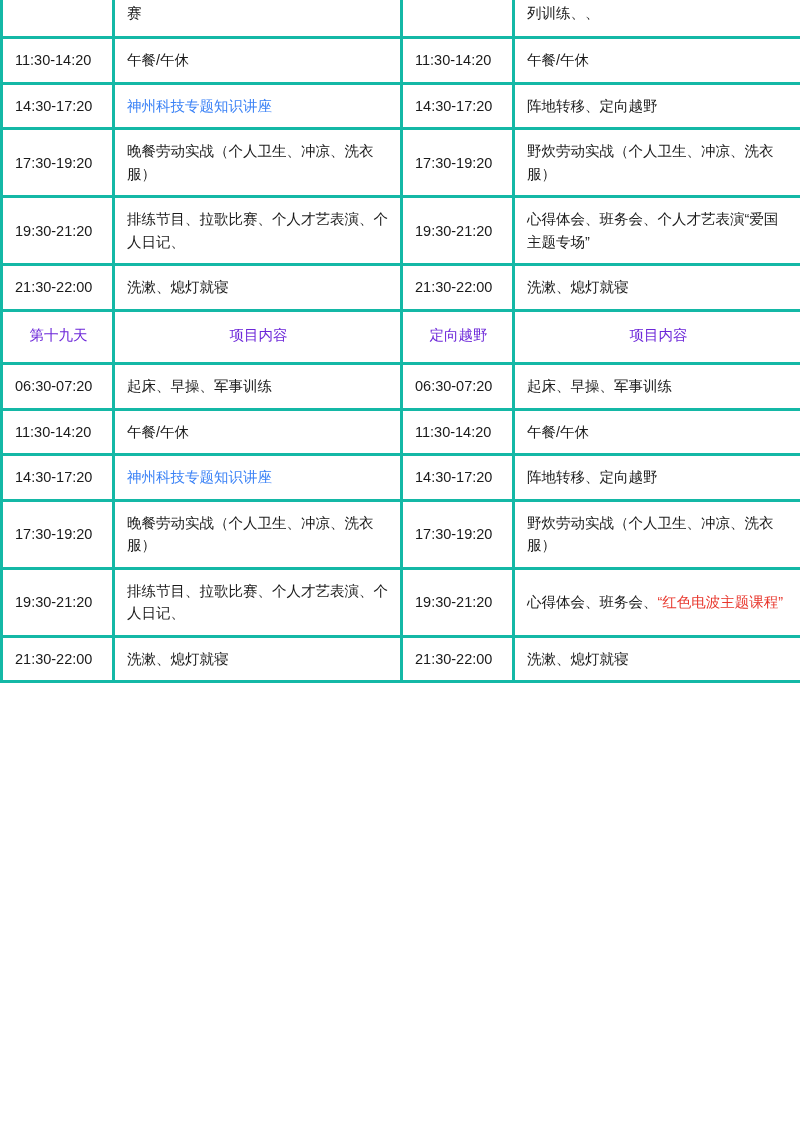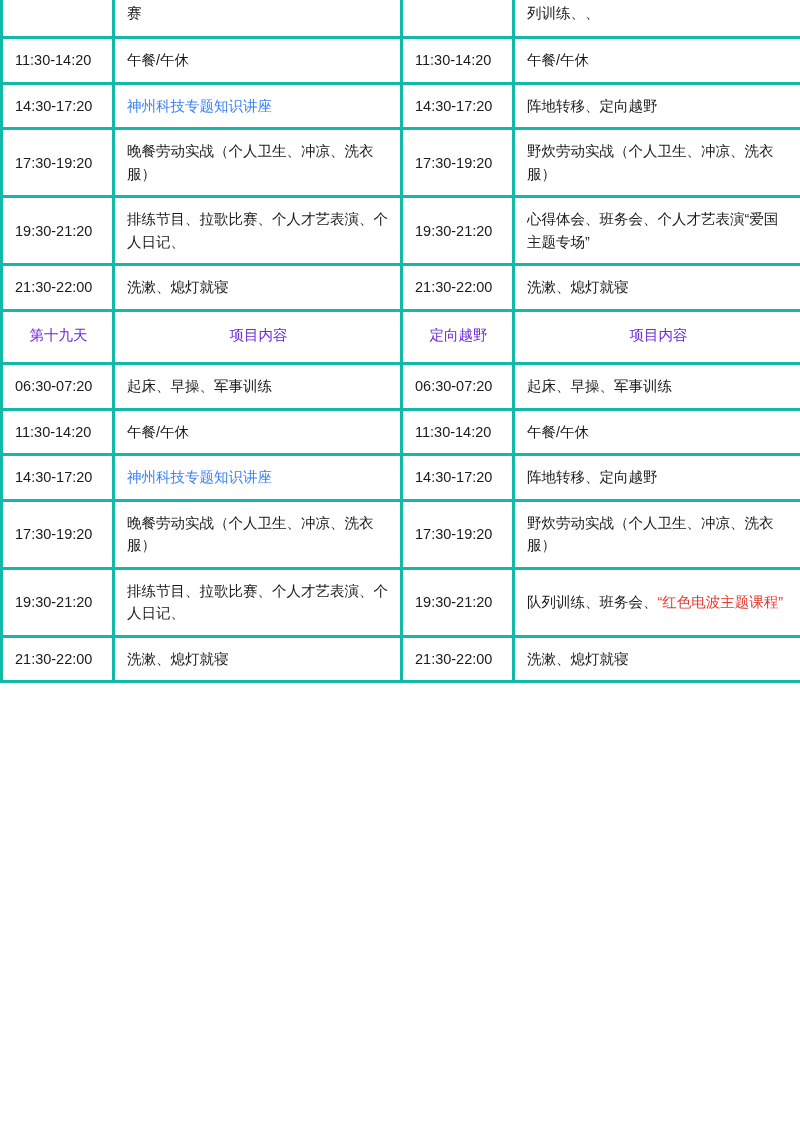--- a/index.html
+++ b/index.html
@@ -142,21 +142,21 @@
         <tr>
           <td class="time">17:30-19:20</td>
           <td class="content">晚餐劳动实战（个人卫生、冲凉、洗衣服）</td>
           <td class="time">17:30-19:20</td>
           <td class="content">野炊劳动实战（个人卫生、冲凉、洗衣服）</td>
         </tr>
         <tr>
           <td class="time">19:30-21:20</td>
           <td class="content">排练节目、拉歌比赛、个人才艺表演、个人日记、</td>
           <td class="time">19:30-21:20</td>
-          <td class="content"><span>队列训练、班务会、</span><span class="redq">“红色电波主题课程”</span></td>
+          <td class="content"><span>心得体会、班务会、</span><span class="redq">“红色电波主题课程”</span></td>
         </tr>
         <tr>
           <td class="time">21:30-22:00</td>
           <td class="content">洗漱、熄灯就寝</td>
           <td class="time">21:30-22:00</td>
           <td class="content">洗漱、熄灯就寝</td>
         </tr>
       </tbody>
   </table>
 </div>

